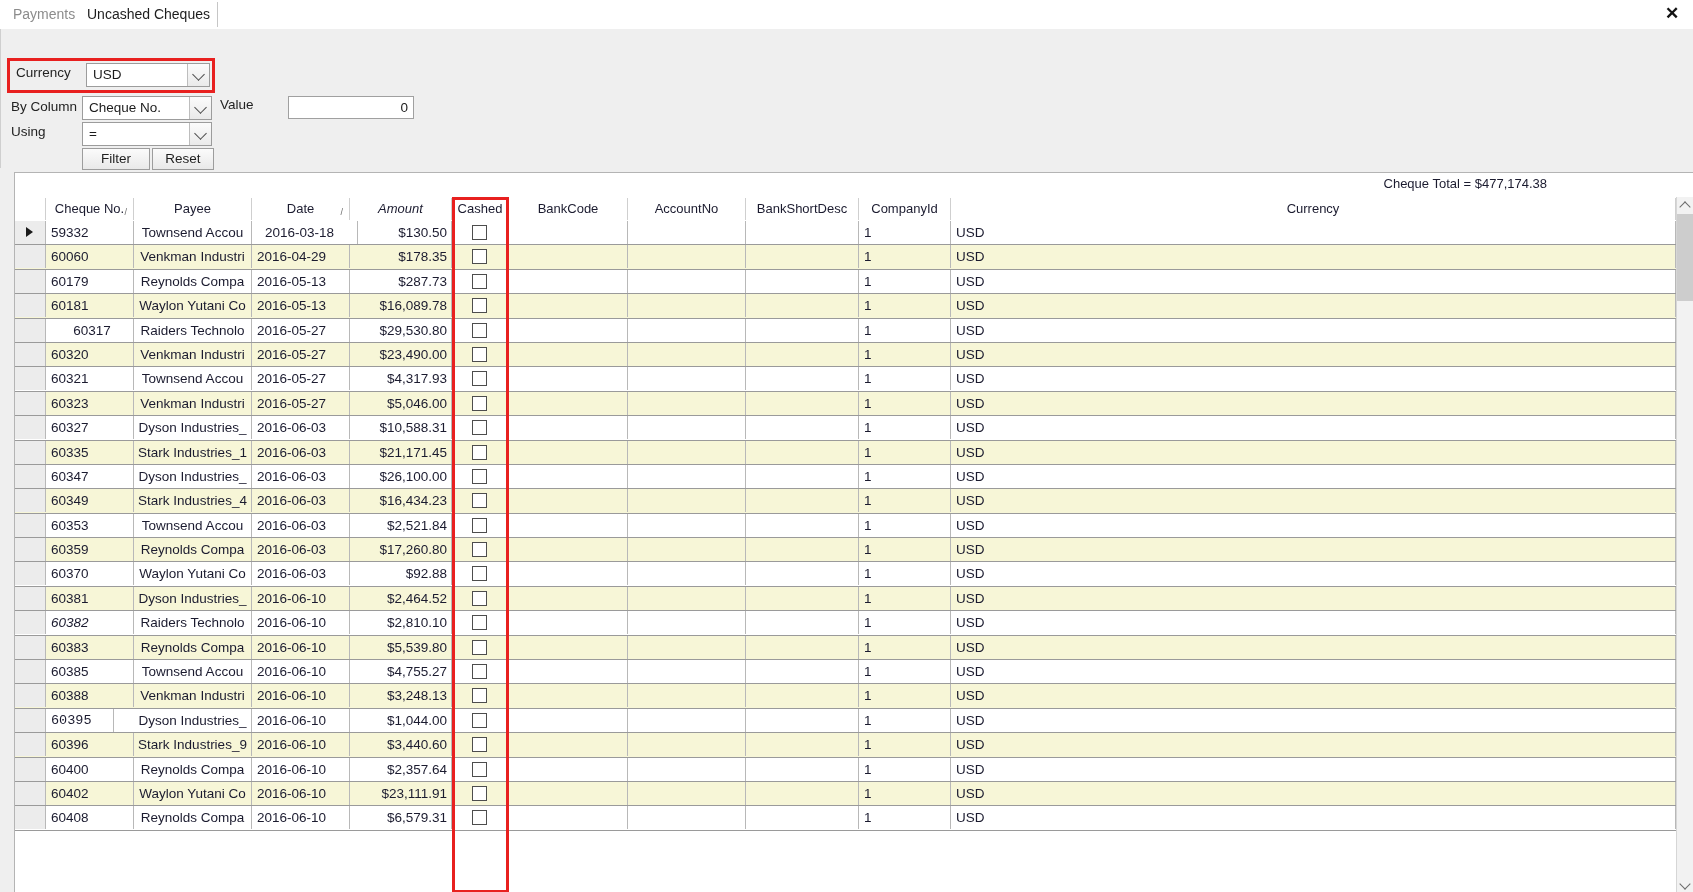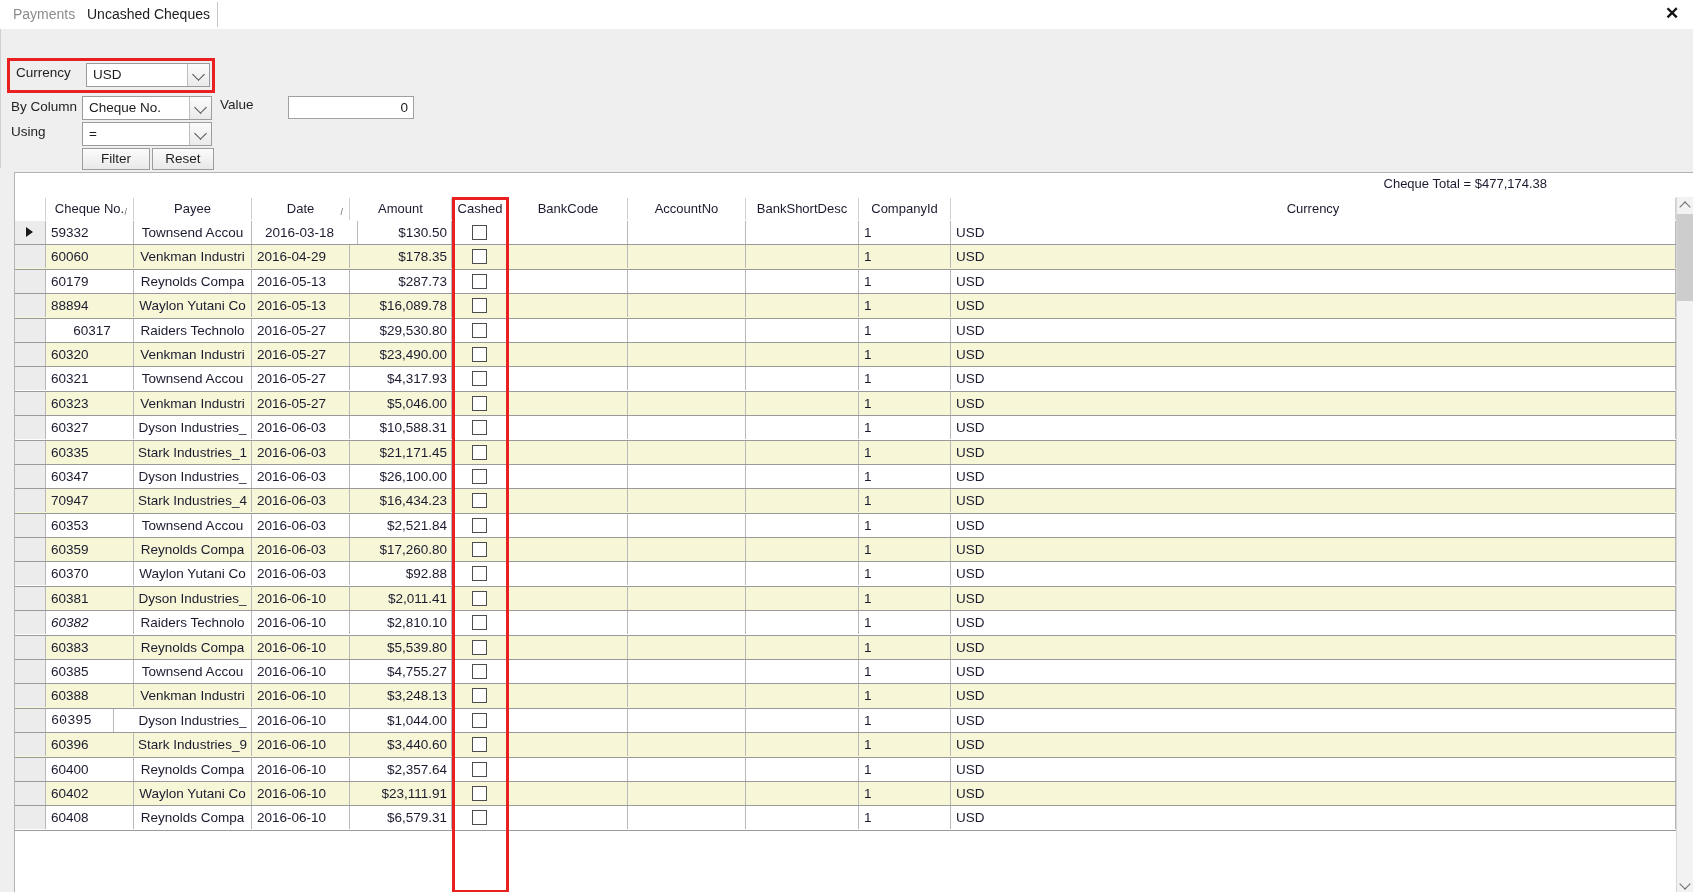--- a/index.html
+++ b/index.html
@@ -267,21 +267,21 @@
   <div id="currency-highlight"></div>
 </div>
 
 <div id="grid-wrap">
   <div id="grid-total">Cheque Total = $477,174.38</div>
 
   <div id="header-row">
       <div class="hcell" style="left: 31px; width: 88px;"><span>Cheque No.</span><span class="sortmark" style="right: 6px;">/</span></div>
       <div class="hcell" style="left: 119px; width: 118px;"><span>Payee</span></div>
       <div class="hcell" style="left: 237px; width: 98px;"><span>Date</span><span class="sortmark" style="right: 6px;">/</span></div>
-      <div class="hcell" style="left: 335px; width: 102px;"><span>Amount</span></div>
+      <div class="hcell" style="left: 335px; width: 102px; font-style: italic;"><span>Amount</span></div>
       <div class="hcell" style="left: 437px; width: 57px;"><span>Cashed</span></div>
       <div class="hcell" style="left: 494px; width: 119px;"><span>BankCode</span></div>
       <div class="hcell" style="left: 613px; width: 118px;"><span>AccountNo</span></div>
       <div class="hcell" style="left: 731px; width: 113px;"><span>BankShortDesc</span></div>
       <div class="hcell" style="left: 844px; width: 92px;"><span>CompanyId</span></div>
       <div class="hcell" style="left: 936px; width: 725px;"><span>Currency</span></div>
       <div class="hcell" style="left: 0px; width: 31px;"></div>
     </div>
   <div id="rows">
       <div class="row odd">
@@ -326,21 +326,21 @@
           <span class="chkbox"></span>
         </div>
         <div class="cell txt" style="left: 494px; width: 119px;"></div>
         <div class="cell txt" style="left: 613px; width: 118px;"></div>
         <div class="cell txt" style="left: 731px; width: 113px;"></div>
         <div class="cell txt" style="left: 844px; width: 92px;">1</div>
         <div class="cell txt" style="left: 936px; width: 725px;">USD</div>
       </div>
       <div class="row even">
         <div class="rowsel"></div>
-        <div class="cell txt" style="left: 31px; width: 88px;">88894</div>
+        <div class="cell txt" style="left: 31px; width: 88px;">60181</div>
         <div class="cell ctr" style="left: 119px; width: 118px;">Waylon Yutani Co</div>
         <div class="cell txt" style="left: 237px; width: 98px;">2016-05-13</div>
         <div class="cell num" style="left: 335px; width: 102px;">$16,089.78</div>
         <div class="cell ctr" style="left: 437px; width: 57px;">
           <span class="chkbox"></span>
         </div>
         <div class="cell txt" style="left: 494px; width: 119px;"></div>
         <div class="cell txt" style="left: 613px; width: 118px;"></div>
         <div class="cell txt" style="left: 731px; width: 113px;"></div>
         <div class="cell txt" style="left: 844px; width: 92px;">1</div>
@@ -446,21 +446,21 @@
           <span class="chkbox"></span>
         </div>
         <div class="cell txt" style="left: 494px; width: 119px;"></div>
         <div class="cell txt" style="left: 613px; width: 118px;"></div>
         <div class="cell txt" style="left: 731px; width: 113px;"></div>
         <div class="cell txt" style="left: 844px; width: 92px;">1</div>
         <div class="cell txt" style="left: 936px; width: 725px;">USD</div>
       </div>
       <div class="row even">
         <div class="rowsel"></div>
-        <div class="cell txt" style="left: 31px; width: 88px;">70947</div>
+        <div class="cell txt" style="left: 31px; width: 88px;">60349</div>
         <div class="cell ctr" style="left: 119px; width: 118px;">Stark Industries_4</div>
         <div class="cell txt" style="left: 237px; width: 98px;">2016-06-03</div>
         <div class="cell num" style="left: 335px; width: 102px;">$16,434.23</div>
         <div class="cell ctr" style="left: 437px; width: 57px;">
           <span class="chkbox"></span>
         </div>
         <div class="cell txt" style="left: 494px; width: 119px;"></div>
         <div class="cell txt" style="left: 613px; width: 118px;"></div>
         <div class="cell txt" style="left: 731px; width: 113px;"></div>
         <div class="cell txt" style="left: 844px; width: 92px;">1</div>
@@ -509,21 +509,21 @@
         <div class="cell txt" style="left: 613px; width: 118px;"></div>
         <div class="cell txt" style="left: 731px; width: 113px;"></div>
         <div class="cell txt" style="left: 844px; width: 92px;">1</div>
         <div class="cell txt" style="left: 936px; width: 725px;">USD</div>
       </div>
       <div class="row even">
         <div class="rowsel"></div>
         <div class="cell txt" style="left: 31px; width: 88px;">60381</div>
         <div class="cell ctr" style="left: 119px; width: 118px;">Dyson Industries_</div>
         <div class="cell txt" style="left: 237px; width: 98px;">2016-06-10</div>
-        <div class="cell num" style="left: 335px; width: 102px;">$2,011.41</div>
+        <div class="cell num" style="left: 335px; width: 102px;">$2,464.52</div>
         <div class="cell ctr" style="left: 437px; width: 57px;">
           <span class="chkbox"></span>
         </div>
         <div class="cell txt" style="left: 494px; width: 119px;"></div>
         <div class="cell txt" style="left: 613px; width: 118px;"></div>
         <div class="cell txt" style="left: 731px; width: 113px;"></div>
         <div class="cell txt" style="left: 844px; width: 92px;">1</div>
         <div class="cell txt" style="left: 936px; width: 725px;">USD</div>
       </div>
       <div class="row odd">

